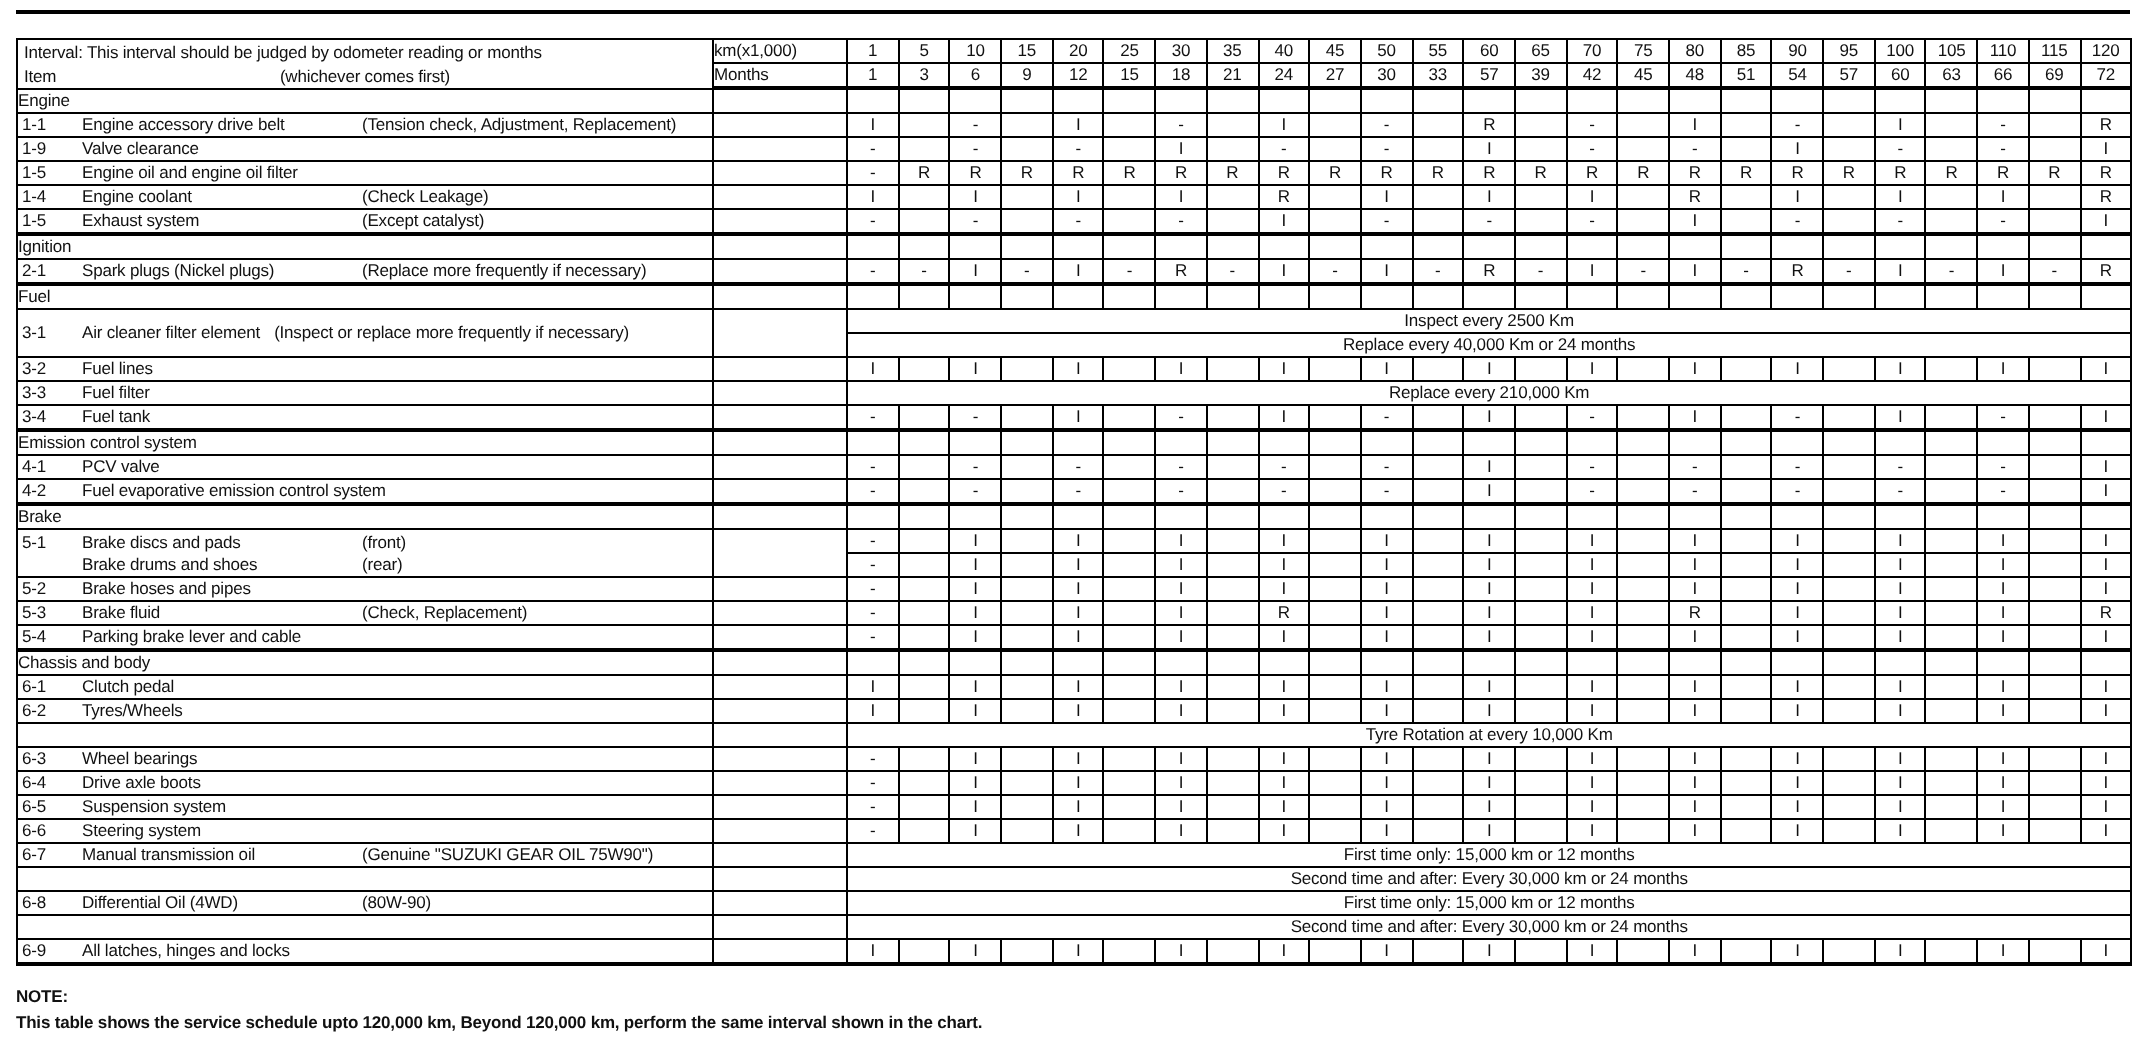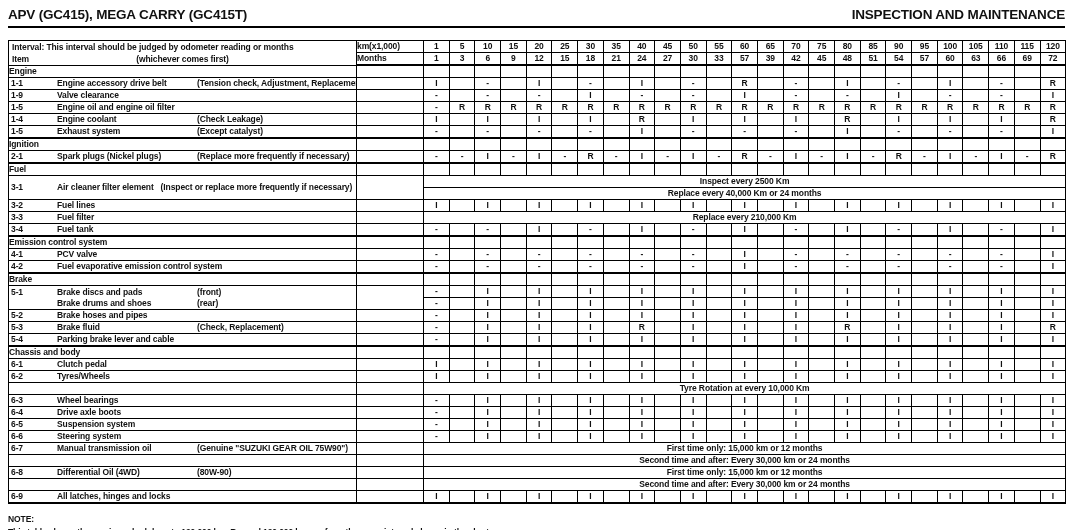--- a/index.html
+++ b/index.html
@@ -3,51 +3,47 @@
 <meta charset="utf-8">
 <style>
   html,body{margin:0;padding:0;background:#fff;}
   body{width:1073px;height:530px;overflow:hidden;color:#111;
        font-family:"Liberation Sans",sans-serif;-webkit-font-smoothing:antialiased;}
   .page{padding:5px 8px 0 8px;}
   .titlebar{display:flex;justify-content:space-between;align-items:flex-end;
             font-weight:700;font-size:13.5px;letter-spacing:-0.2px;padding:2px 0 4px 0;}
   .rule{height:2px;background:#000;margin:0 0 12px 0;}
   table.sched{border-collapse:collapse;table-layout:fixed;width:1057px;
-              font-size:8.5px;font-weight:700;letter-spacing:-0.1px;
+              font-size:8.5px;font-weight:400;letter-spacing:-0.1px;
               border:1px solid #000;border-bottom:2px solid #000;}
   table.sched td{border:1px solid #000;padding:0;height:11px;line-height:10.5px;
                  overflow:hidden;white-space:nowrap;vertical-align:middle;}
   td.hv,td.mark{text-align:center;}
   td.unit{padding-left:2px;margin-top:12px;}
   td.ivh{vertical-align:top;}
   .l1{padding:1px 0 0 3px;}
   .l2{position:relative;height:12px;}
   .l2 .itm{position:absolute;left:3px;top:1px;}
   .l2 .which{position:absolute;left:0;right:0;top:1px;text-align:center;}
   tr.months td{border-bottom:2px solid #000;}
   td.ivh{border-bottom:2px solid #000;}
   tr.thick td{border-top:2px solid #000;}
   td.sec{padding-left:2px;margin-top:20px;}
   td.lblc{padding:0;}
   .lline{height:11px;line-height:10.5px;}
   .num{display:inline-block;width:30px;padding-left:2px;vertical-align:top;}
-  .iname{display:inline-block;min-width:140px;vertical-align:top;margin-left:16px;}
+  .iname{display:inline-block;min-width:140px;vertical-align:top;}
   .iname.tight{min-width:0;margin-right:7px;}
   td.mg{text-align:center;}
   .note{margin-top:9px;font-size:8.5px;font-weight:700;line-height:13px;letter-spacing:-0.1px;}
 </style>
 </head>
 <body>
 
 <div class="page">
-  <div class="titlebar">
-    <span>APV (GC415), MEGA CARRY (GC415T)</span>
-    <span>INSPECTION AND MAINTENANCE</span>
-  </div>
   <div class="rule"></div>
 
   <table class="sched">
       <colgroup>
         <col style="width: 348px;">
         <col style="width: 67px;">
         <col style="width: 25.7px;">
         <col style="width: 25.7px;">
         <col style="width: 25.7px;">
         <col style="width: 25.7px;">

